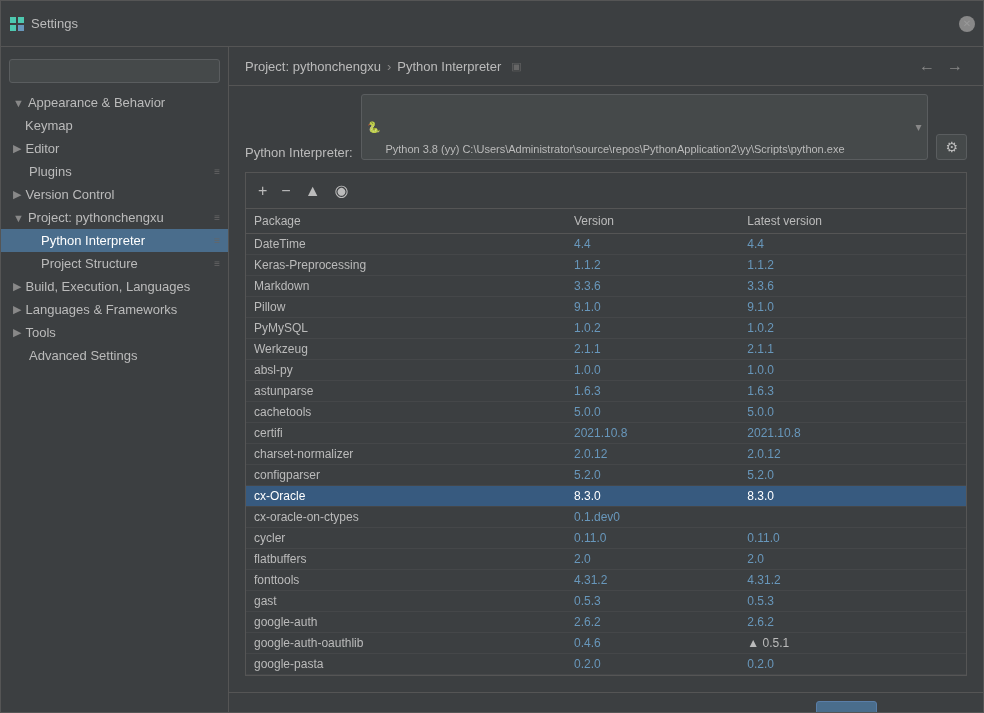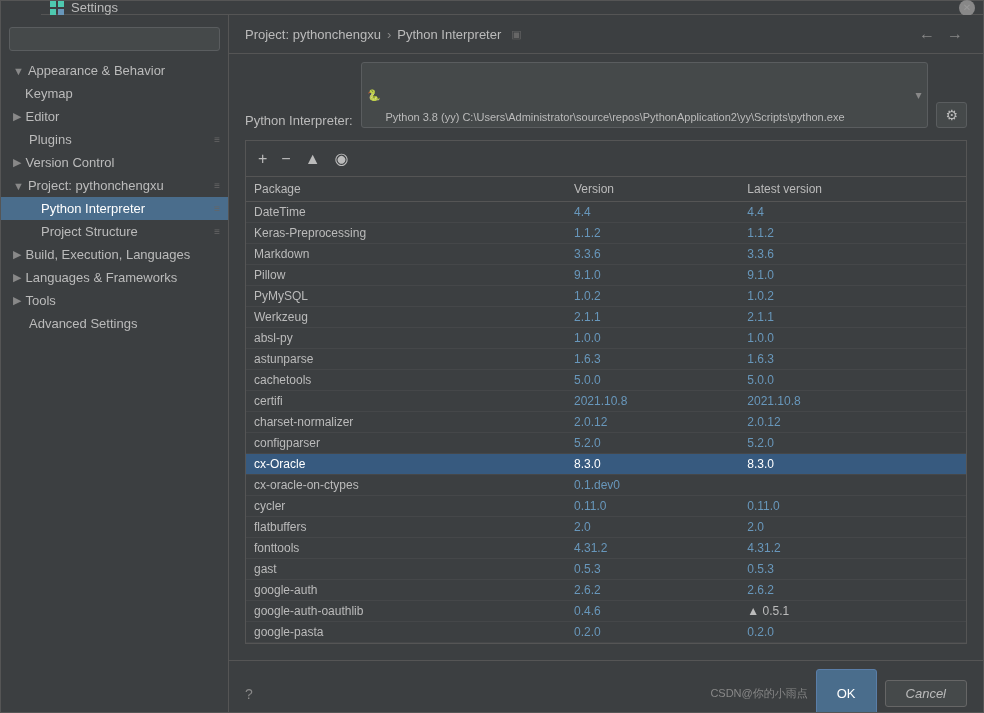--- a/index.html
+++ b/index.html
@@ -1,20 +1,20 @@
 <!DOCTYPE html>
 <html><head>
   <meta charset="utf-8">
   <style>
     * { box-sizing: border-box; margin: 0; padding: 0; }
     body { font-family: 'Segoe UI', Arial, sans-serif; font-size: 13px; background: #3c3f41; color: #bbbbbb; }
 
     .window { width: 984px; height: 713px; background: #3c3f41; border: 1px solid #555; display: flex; flex-direction: column; }
 
-    .title-bar { background: #3c3f41; height: 14px; display: flex; align-items: center; padding: 0 8px; border-bottom: 1px solid #555; margin-left: 40px; }
+    .title-bar { background: #3c3f41; height: 46px; display: flex; align-items: center; padding: 0 8px; border-bottom: 1px solid #555; }
     .title-bar-icon { width: 16px; height: 16px; margin-right: 6px; }
     .title-bar-text { color: #bbbbbb; font-size: 13px; flex: 1; }
     .title-bar-controls { display: flex; gap: 4px; }
     .title-bar-btn { width: 16px; height: 16px; border-radius: 50%; border: none; cursor: pointer; font-size: 10px; display: flex; align-items: center; justify-content: center; background: #666; color: #999; }
     .title-bar-btn.close { background: #888; }
 
     .content { display: flex; flex: 1; overflow: hidden; }
 
     
     .sidebar { width: 228px; background: #3c3f41; border-right: 1px solid #555; display: flex; flex-direction: column; overflow-y: auto; padding: 8px 0; }

